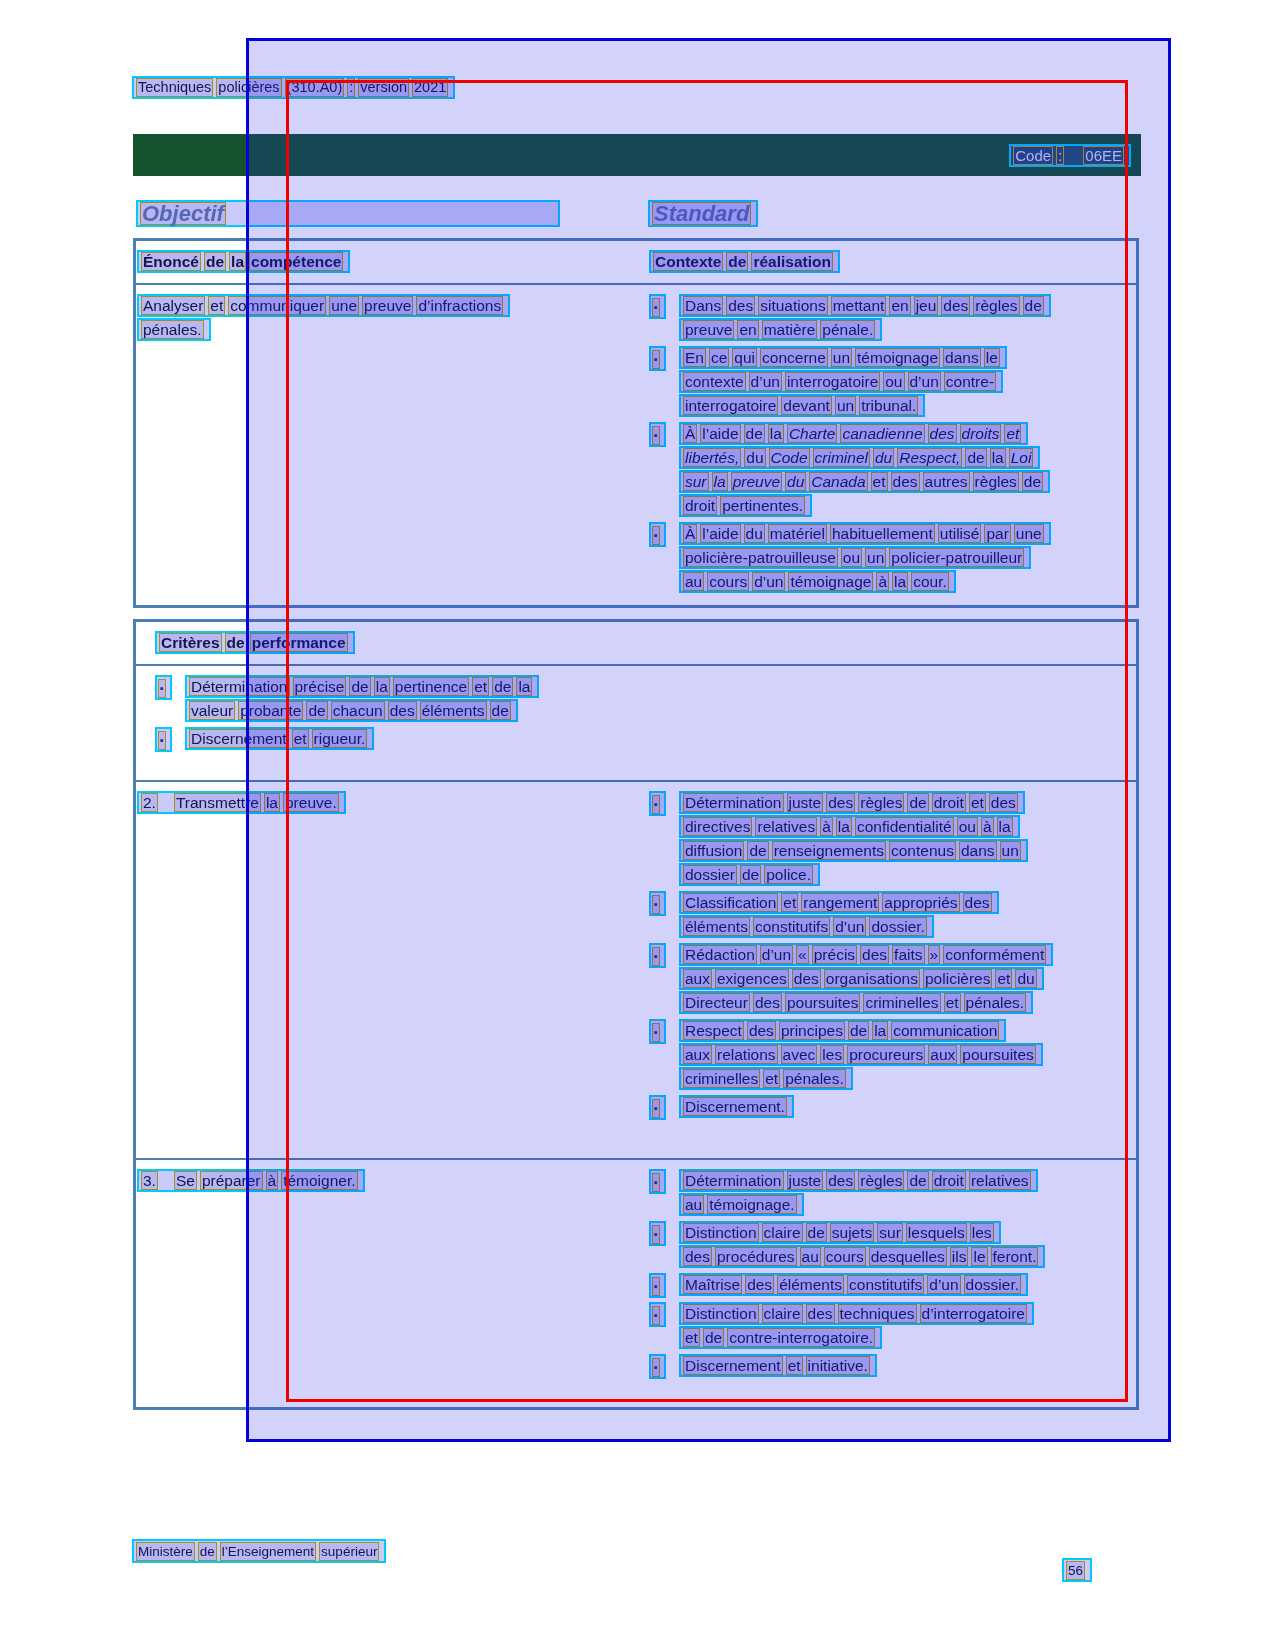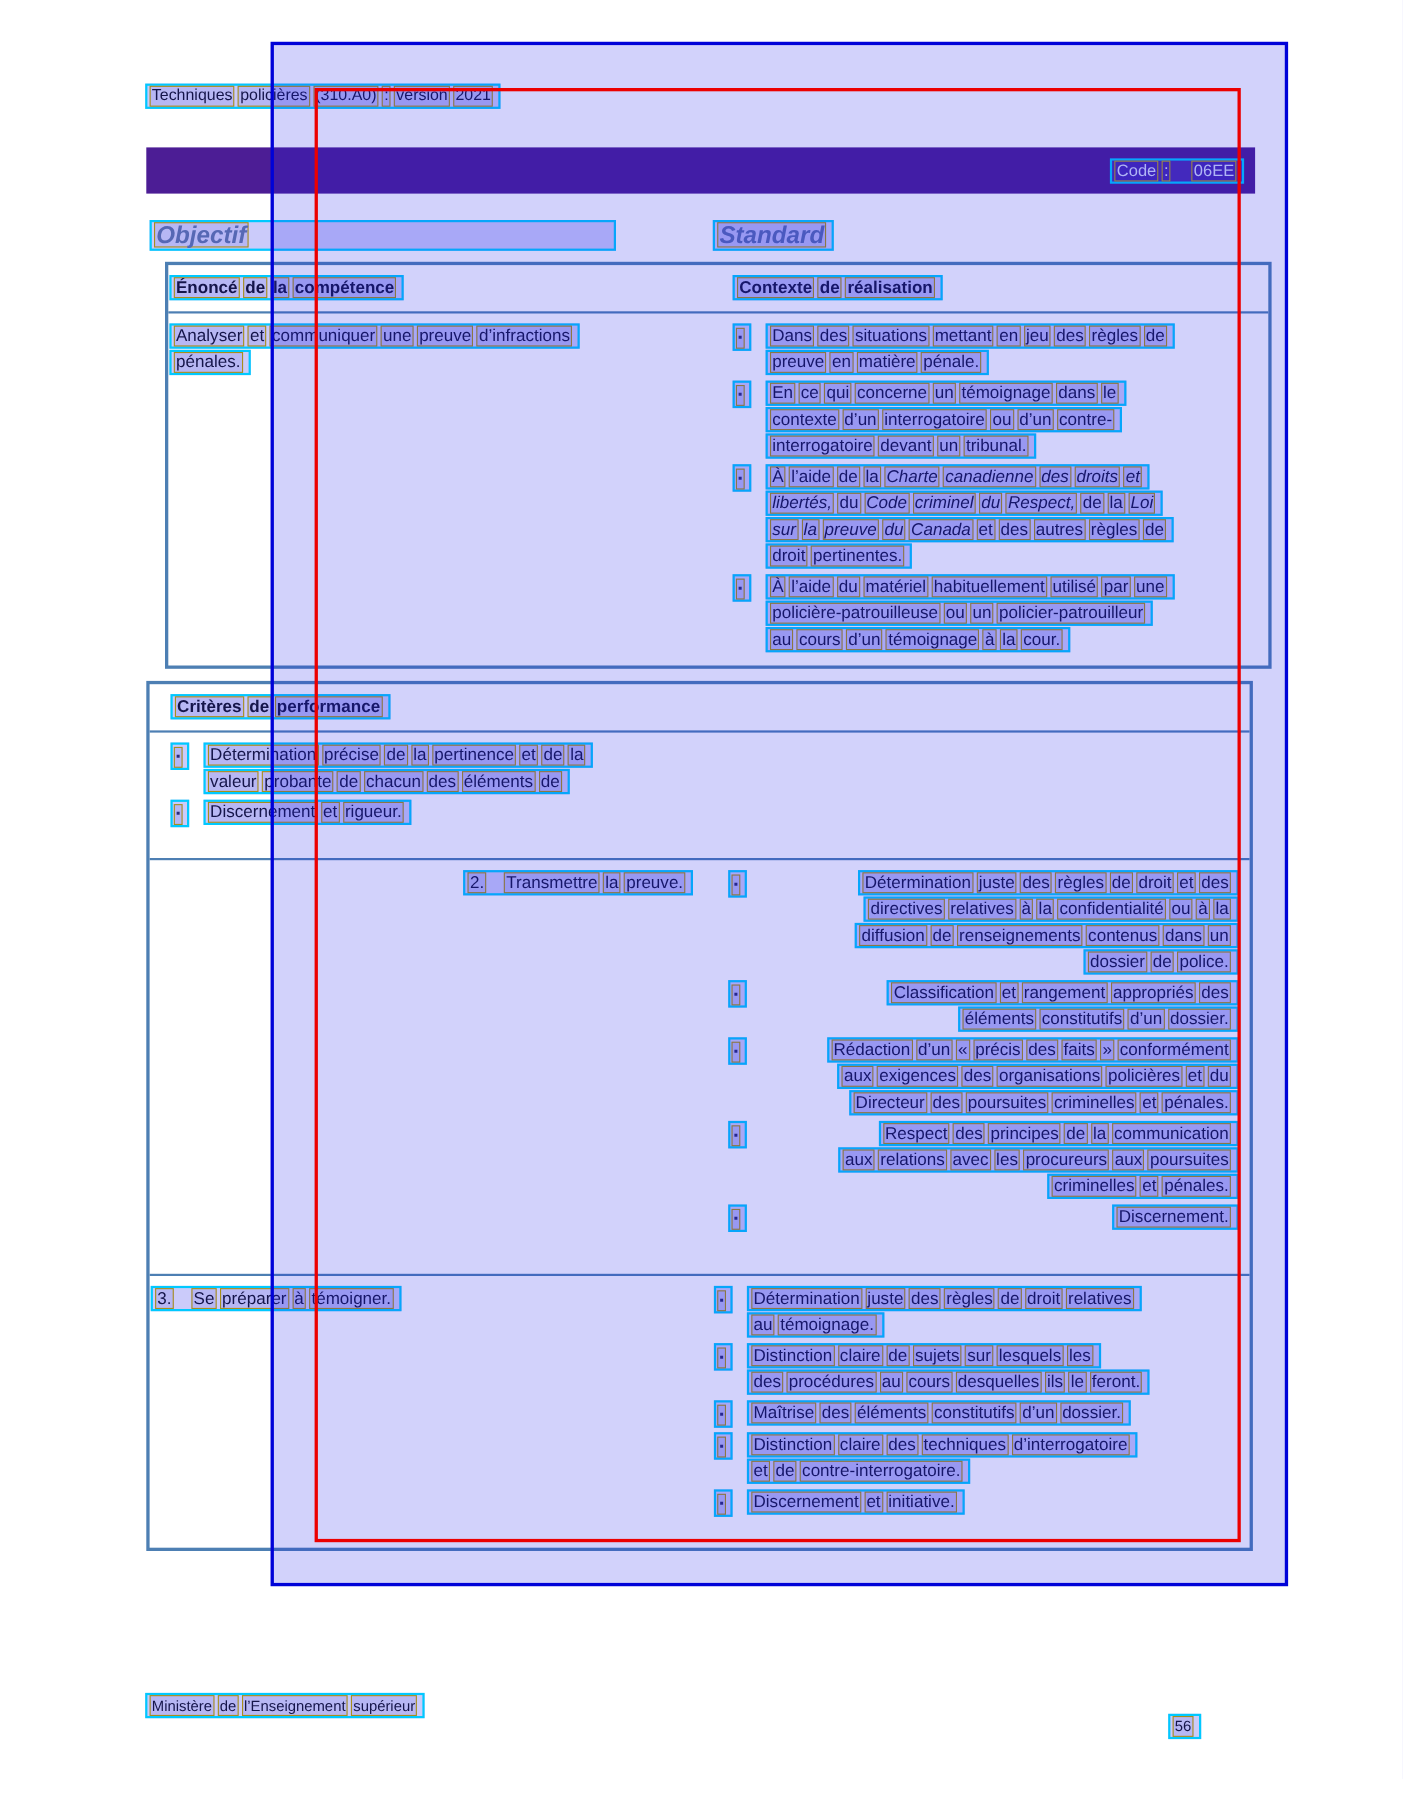--- a/index.html
+++ b/index.html
@@ -34,53 +34,53 @@
   .w.it{font-style:italic;}
   .line{height:24px;}
 
   
   .hdr-line{position:absolute; left:132px; top:76px; font-size:14.5px;}
   .hdr-line .w{font-size:14.5px;}
 
   
   .band{
     position:absolute; left:133px; top:134px; width:1008px; height:42px;
-    background:#4c1d95; display:flex; align-items:center; justify-content:flex-end;
+    background:#14532d; display:flex; align-items:center; justify-content:flex-end;
     padding-right:10px;
   }
   .band .tl{background:rgba(80,80,245,0.30); color:#d4daf8;}
   .band .w{font-size:15px; border-color:#b9a020;}
   .band .gap{display:inline-block; width:16px;}
 
   
   .headings{position:absolute; left:0; top:200px; width:1275px; height:30px;}
   .hdg{font-weight:bold; font-style:italic; color:#5668b4;}
   .hdg .w{font-size:22px; line-height:21px; font-weight:bold; color:#5668b4;}
   .hdg-obj{position:absolute; left:136px; min-width:424px;}
   .hdg-std{position:absolute; left:648px;}
 
   
   .tbl{
     position:absolute; left:133px; width:1006px;
     border:3px solid #4d7fb3; background:transparent;
   }
-  .tbl-1{top:238px;margin-left:17px;}
+  .tbl-1{top:238px;}
   .tbl-2{top:619px;}
   .thead{display:flex; border-bottom:2px solid #4d7fb3; padding:9px 0 9px 0;}
   .thead .w{font-weight:bold;}
   .trow{display:flex; border-bottom:2px solid #4d7fb3;}
   .trow:last-child{border-bottom:none;}
   .cl{width:494px; flex:0 0 494px; padding:9px 0 9px 1px;}
   .cr{flex:1; padding:9px 10px 11px 19px;}
   .thead .cl{padding:0 0 0 1px;}
   .thead .cr{padding:0 0 0 19px;}
   .numbered .line .tl .w:first-child{margin-right:16px;}
 
   .row-h1{min-height:116px;}
-  .row-h2{min-height:378px;text-align:right;}
+  .row-h2{min-height:378px;}
   .row-h3{min-height:247px;}
 
   
   .bullet-item{display:flex; margin-top:4px;}
   .bullet-item:first-child{margin-top:0;}
   .bcol{flex:0 0 30px;}
   .bcol .tl{padding:0 1px;}
   .bcol .w{font-size:11px; line-height:17px; color:#2a2a7a;}
   .blines{flex:1;}
 

